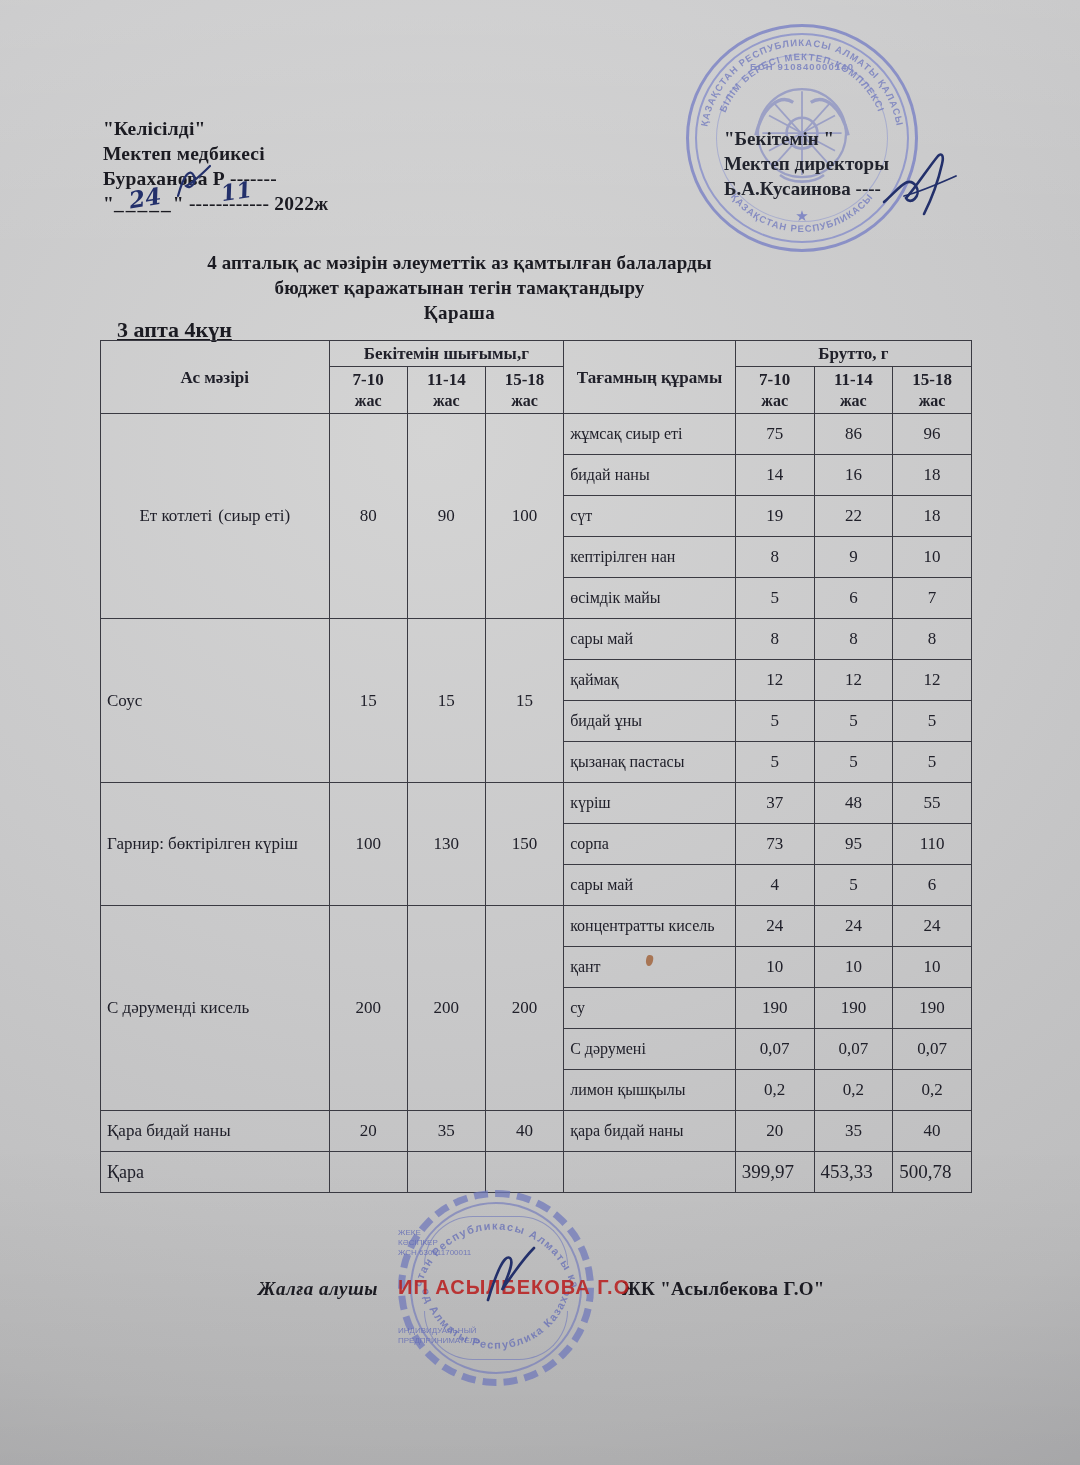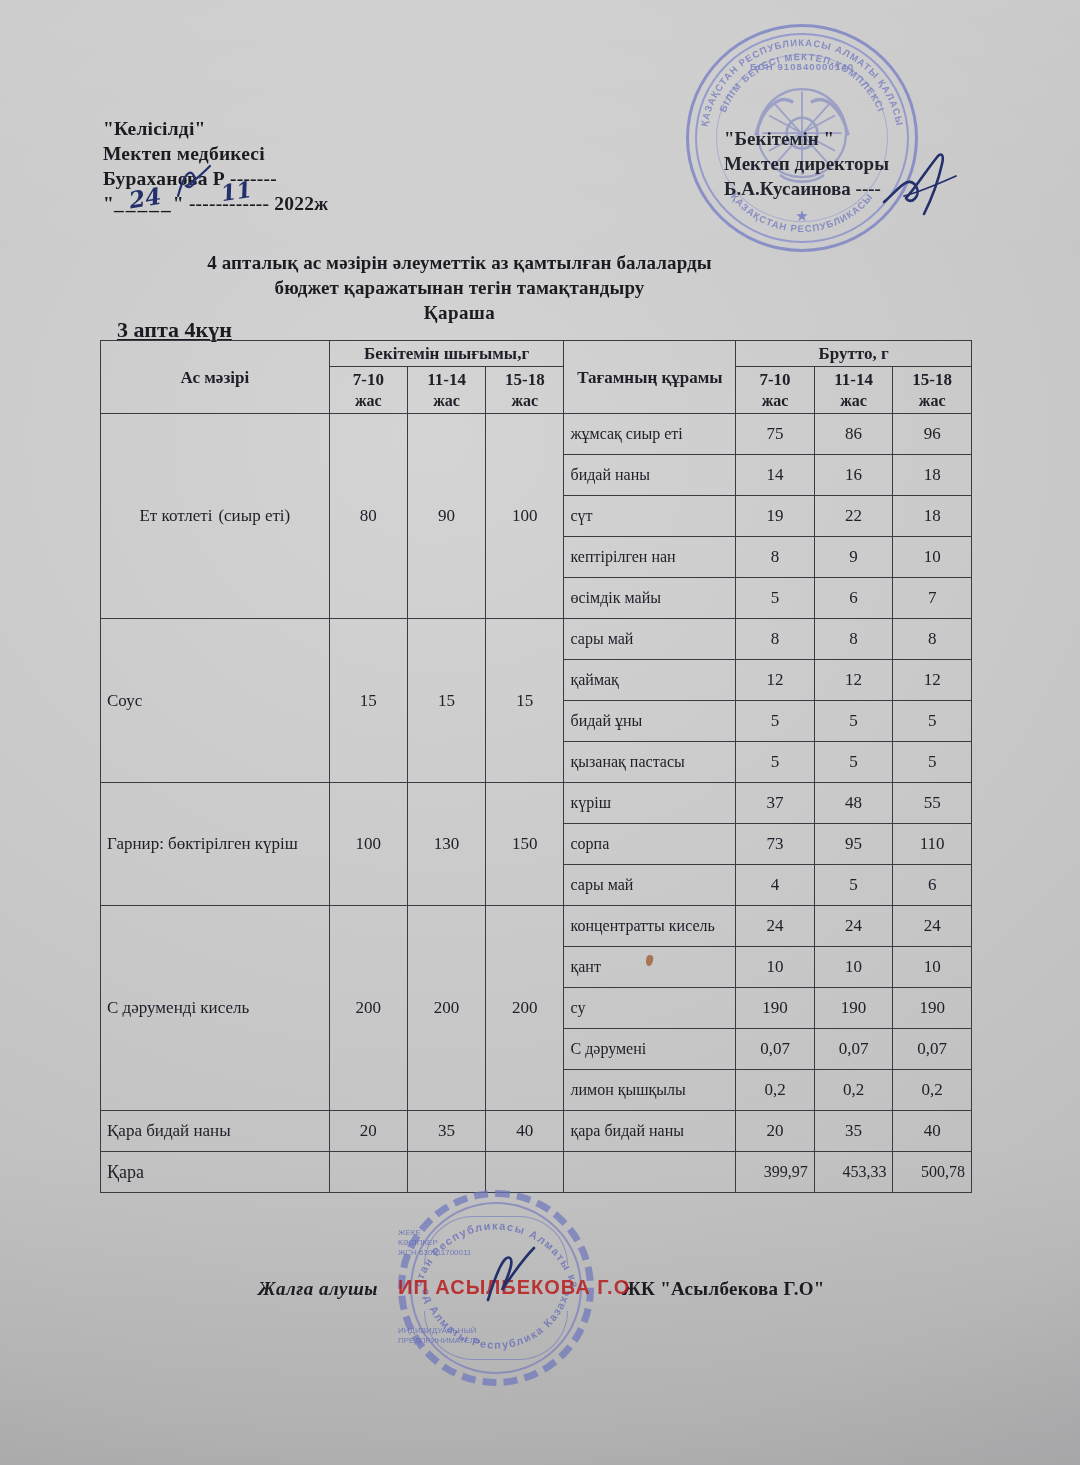--- a/index.html
+++ b/index.html
@@ -128,21 +128,21 @@
   .dish-cell{
     text-align:left;padding-left:8px;padding-right:8px;
     font-size:17px;line-height:22px;
   }
   .dish-split{display:flex;justify-content:center;gap:6px;}
   .num{text-align:center;font-size:17px;}
   .comp{text-align:left;padding-left:8px;font-size:16px;line-height:20px;margin-left:21px;}
   .hdr-age{font-size:17px;line-height:22px;}
   .hdr-age small{display:block;font-weight:bold;font-size:16px;}
   .kcal-label{font-weight:bold;font-size:18px;}
-  .kcal-val{text-align:right;font-weight:bold;font-size:16px;}
+  .kcal-val{text-align:left;font-weight:bold;font-size:19px;}
   .tall{height:41px;}
 
   
   .footer{
     position:absolute;left:0;top:1278px;width:1080px;
     font-weight:bold;font-size:19px;
   }
   .footer .lessee{position:absolute;left:258px;top:0;letter-spacing:.5px;font-style:italic;}
   .footer .org{position:absolute;left:622px;top:0;letter-spacing:.3px;}
 

